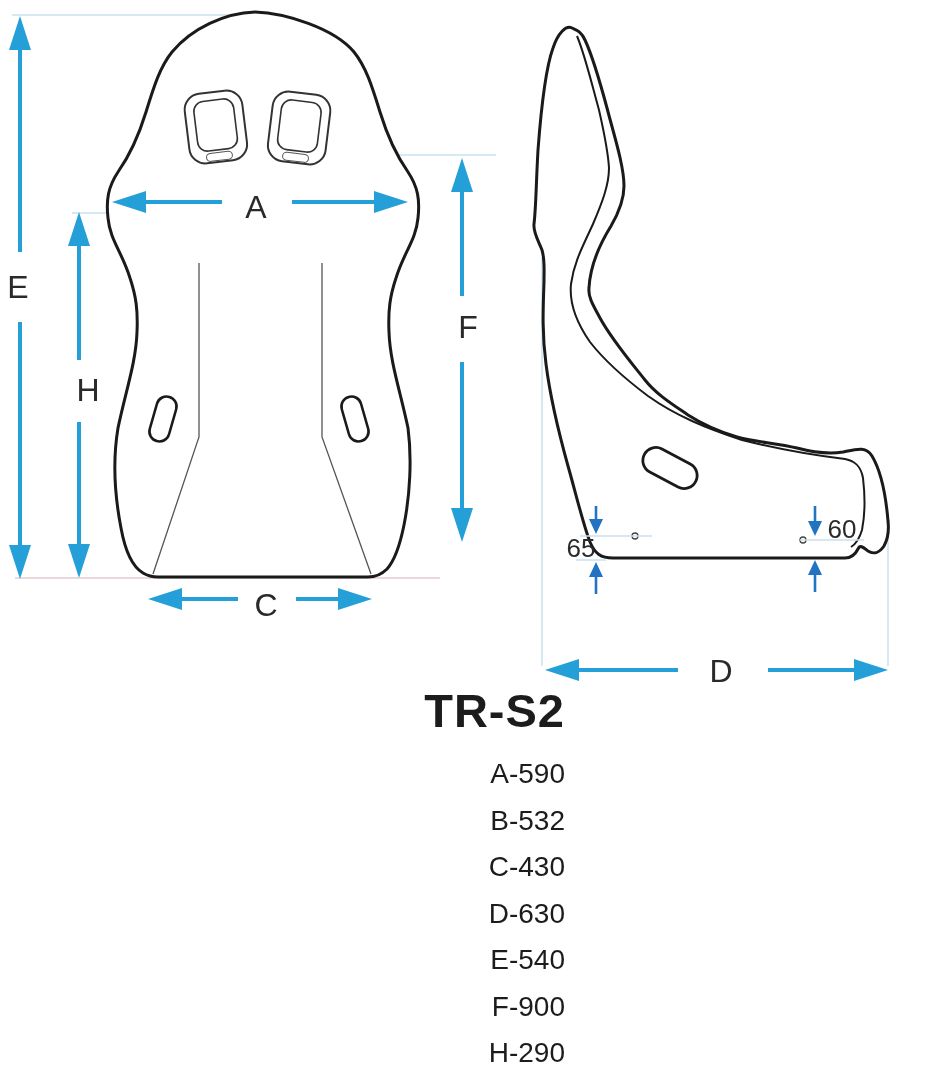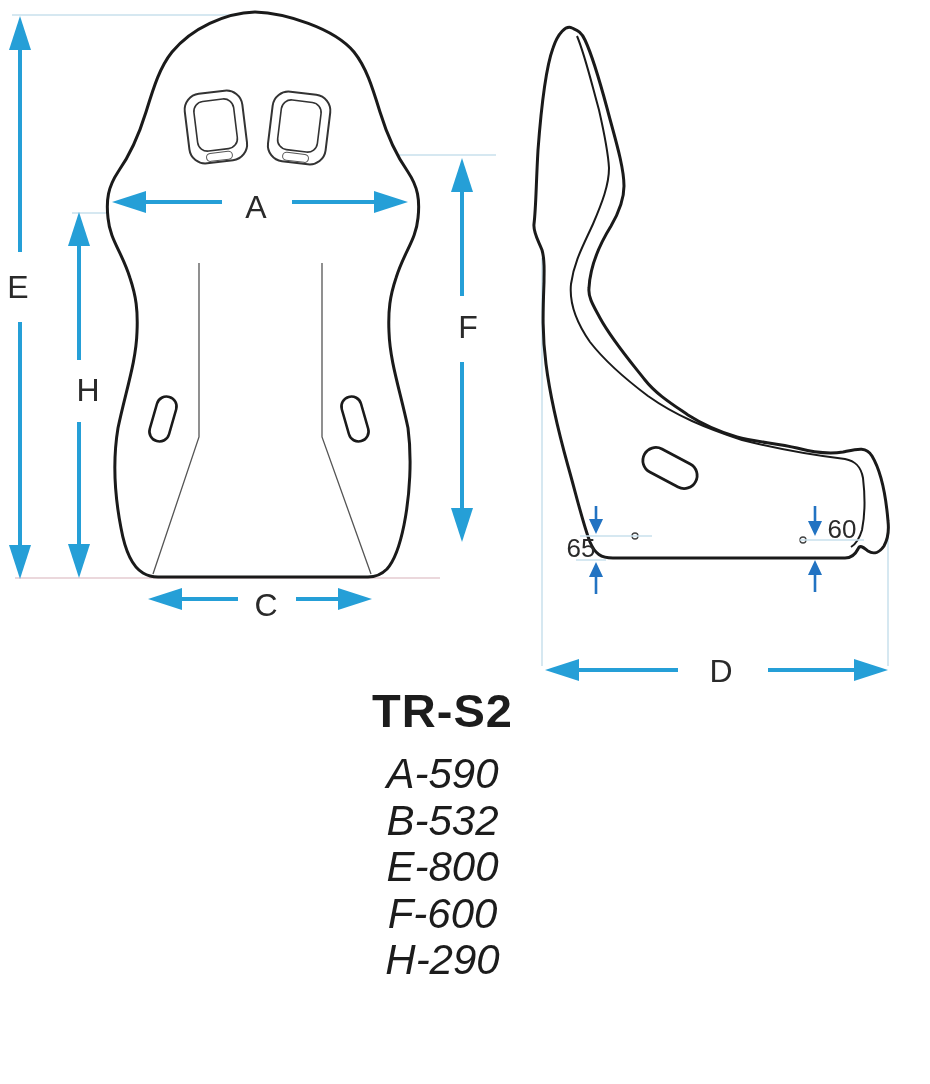--- a/index.html
+++ b/index.html
@@ -19,34 +19,33 @@
   .dim-label-small{
     font-family:"Liberation Sans", sans-serif;
     font-size:26px;
     fill:#2a2a2a;
   }
   .specs{
     position:absolute;
     left:320px;
     top:683px;
     width:245px;
-    text-align:center;
+    text-align:right;
     color:#1c1c1c;
   }
   .specs-title{
     font-size:47px;
     font-weight:700;
     letter-spacing:1px;
     margin-bottom:13px;
   }
   .spec-item{
-    font-size:42px;
+    font-size:28px;
     line-height:46.5px;
     font-weight:400;
-    font-style:italic;
   }
 </style>
 </head>
 <body>
 
 <div class="canvas">
 
 <svg width="930" height="1084" viewBox="0 0 930 1084">
 
   <g>
@@ -221,18 +220,20 @@
       <polygon points="888,670 854,659 854,681" fill="#259fd7"></polygon>
       <text class="dim-label" x="721" y="682" text-anchor="middle">D</text>
     </g>
   </g>
 </svg>
 
 <div class="specs">
   <div class="specs-title">TR-S2</div>
   <div class="spec-item">A-590</div>
   <div class="spec-item">B-532</div>
-  <div class="spec-item">E-800</div>
-  <div class="spec-item">F-600</div>
+  <div class="spec-item">C-430</div>
+  <div class="spec-item">D-630</div>
+  <div class="spec-item">E-540</div>
+  <div class="spec-item">F-900</div>
   <div class="spec-item">H-290</div>
 </div>
 
 </div>
 
 </body></html>

